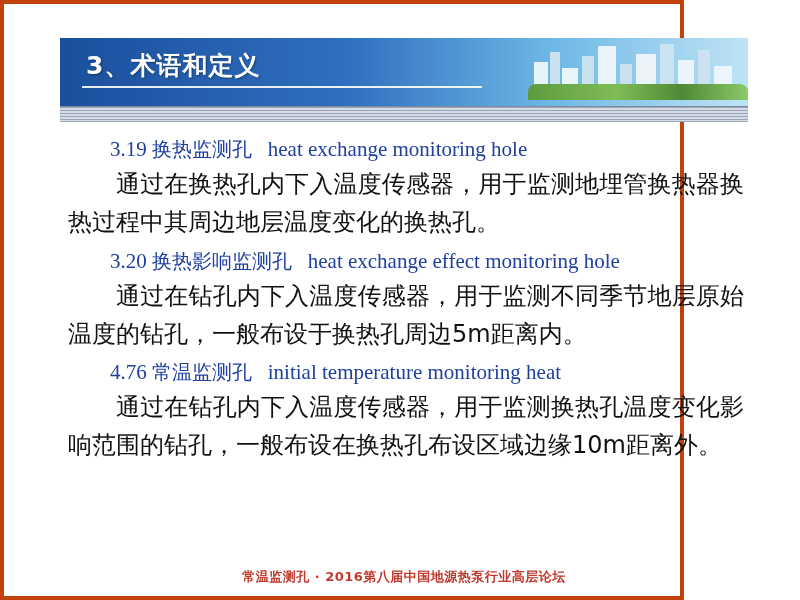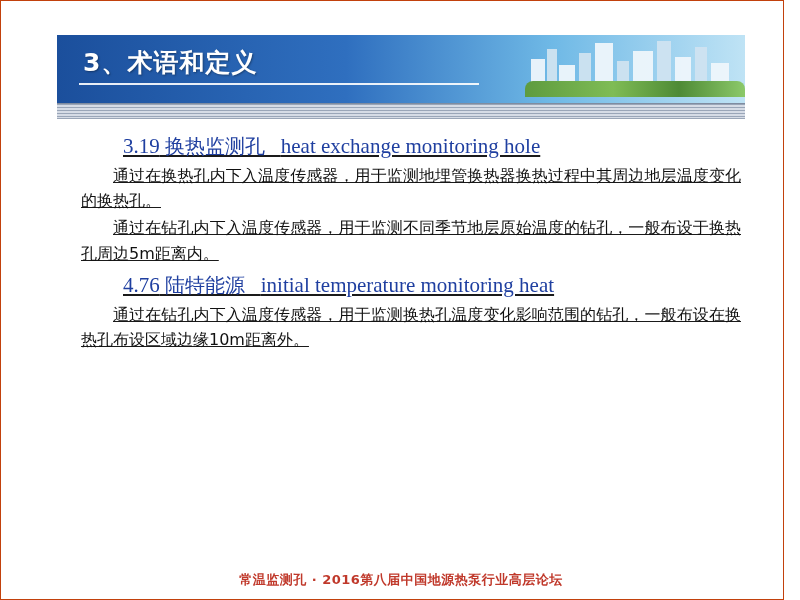--- a/index.html
+++ b/index.html
@@ -8,25 +8,25 @@
   }
   body {
     width: 800px;
     height: 600px;
     background: #ffffff;
     font-family: "Liberation Serif", serif;
     overflow: hidden;
   }
   .slide {
     position: relative;
-    width: 784px;
+    width: 684px;
     height: 600px;
     background: #ffffff;
     box-sizing: border-box;
-    border: 1px solid #c2410c;
+    border: 4px solid #c2410c;
   }
 
   
   .header {
     position: absolute;
     left: 56px;
     top: 34px;
     width: 688px;
     height: 68px;
     background: linear-gradient(to right, #1b4f9c 0%, #2f6fbf 42%, #6fb9e6 72%, #bfe3f5 100%);
@@ -102,23 +102,22 @@
     top: 126px;
     width: 692px;
     height: 430px;
     padding: 0 8px;
     box-sizing: border-box;
   }
   .para {
     font-size: 21px;
     line-height: 1.52;
     color: #1a1a1a;
-    margin: 0 0 2px 16px;
+    margin: 0 0 2px 0;
     text-align: justify;
-    text-decoration: underline;
   }
   .term {
     color: #1f3fa0;
     text-indent: 2em;
     display: block;
     margin-top: 4px;
   }
   .term .num {
     color: #1f3fa0;
   }
@@ -130,21 +129,21 @@
   .term .en {
     color: #1f3fa0;
     font-family: "Liberation Serif", serif;
     font-size: 21px;
   }
   .body-text {
     text-indent: 2em;
     display: block;
     color: #111111;
     font-family: "DejaVu Sans", "Liberation Sans", sans-serif;
-    font-size: 16px;
+    font-size: 24px;
     line-height: 1.58;
   }
 
   
   .footer {
     position: absolute;
     left: 0;
     bottom: 10px;
     width: 800px;
     text-align: center;
@@ -187,27 +186,33 @@
       <span class="term">
         <span class="num">3.19</span>
         <span class="cn">换热监测孔</span>
         &nbsp;
         <span class="en">heat exchange monitoring hole</span>
       </span>
       <span class="body-text">通过在换热孔内下入温度传感器，用于监测地埋管换热器换热过程中其周边地层温度变化的换热孔。</span>
     </p>
 
     <p class="para">
+      <span class="term">
+        <span class="num">3.20</span>
+        <span class="cn">换热影响监测孔</span>
+        &nbsp;
+        <span class="en">heat exchange effect monitoring hole</span>
+      </span>
       <span class="body-text">通过在钻孔内下入温度传感器，用于监测不同季节地层原始温度的钻孔，一般布设于换热孔周边5m距离内。</span>
     </p>
 
     <p class="para">
       <span class="term">
         <span class="num">4.76</span>
-        <span class="cn">陆特能源</span>
+        <span class="cn">常温监测孔</span>
         &nbsp;
         <span class="en">initial temperature monitoring heat</span>
       </span>
       <span class="body-text">通过在钻孔内下入温度传感器，用于监测换热孔温度变化影响范围的钻孔，一般布设在换热孔布设区域边缘10m距离外。</span>
     </p>
 
   </div>
 
   <div class="footer">常温监测孔 · 2016第八届中国地源热泵行业高层论坛</div>
 

